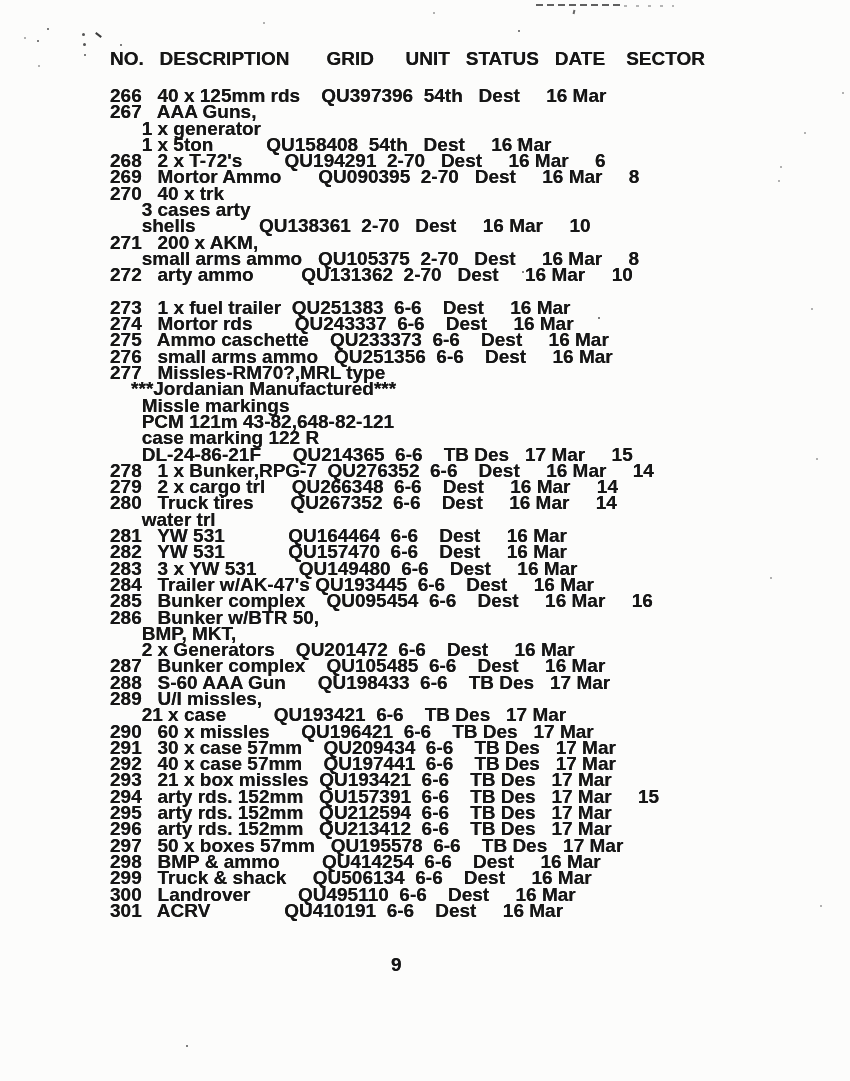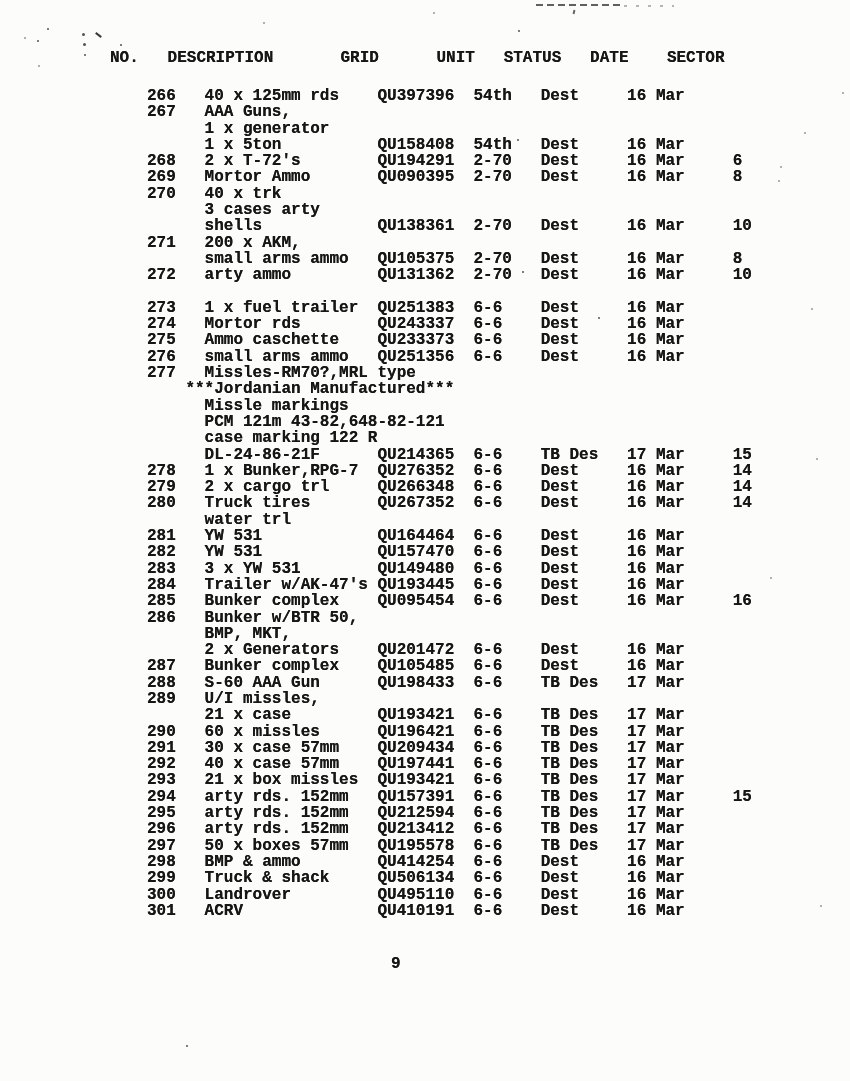--- a/index.html
+++ b/index.html
@@ -3,30 +3,30 @@
 <meta charset="utf-8">
 <style>
   html,body{margin:0;padding:0;}
   body{
     width:850px;height:1081px;
     background:#fcfcfb;
     position:relative;
     overflow:hidden;
   }
   .typed{
-    font-family:Liberation Mono, monospace;
-    font-size:16px;
+    font-family:Liberation Sans, sans-serif;
+    font-size:19px;
     font-weight:bold;
     color:#161616;
     text-shadow:0 0 0.5px rgba(20,20,20,.85);
     white-space:pre;
     letter-spacing:0;
   }
   #header-line{position:absolute;left:110px;top:50px;line-height:17px;}
-  #rows-block{position:absolute;left:110px;top:88px;line-height:16.3px;margin-left:37px;}
+  #rows-block{position:absolute;left:110px;top:88px;line-height:16.3px;}
   #rows-block .line{height:16.3px;}
   #page-number{position:absolute;left:391px;top:956px;line-height:17px;}
   
   .speck{position:absolute;width:2px;height:2px;background:#555;border-radius:50%;}
   .speck.f{background:#999;}
   .speck.big{width:3px;height:3px;}
   .tick{position:absolute;width:7px;height:2px;background:#3c3c3c;transform:rotate(38deg);}
   .dashes{position:absolute;height:2px;background:repeating-linear-gradient(90deg,#606060 0 7px,transparent 7px 11px);}
   .dashes.f{background:repeating-linear-gradient(90deg,#8f8f8f 0 3px,transparent 3px 12px);opacity:.65;}
   .comma{position:absolute;width:2px;height:4px;background:#666;transform:rotate(14deg);}

